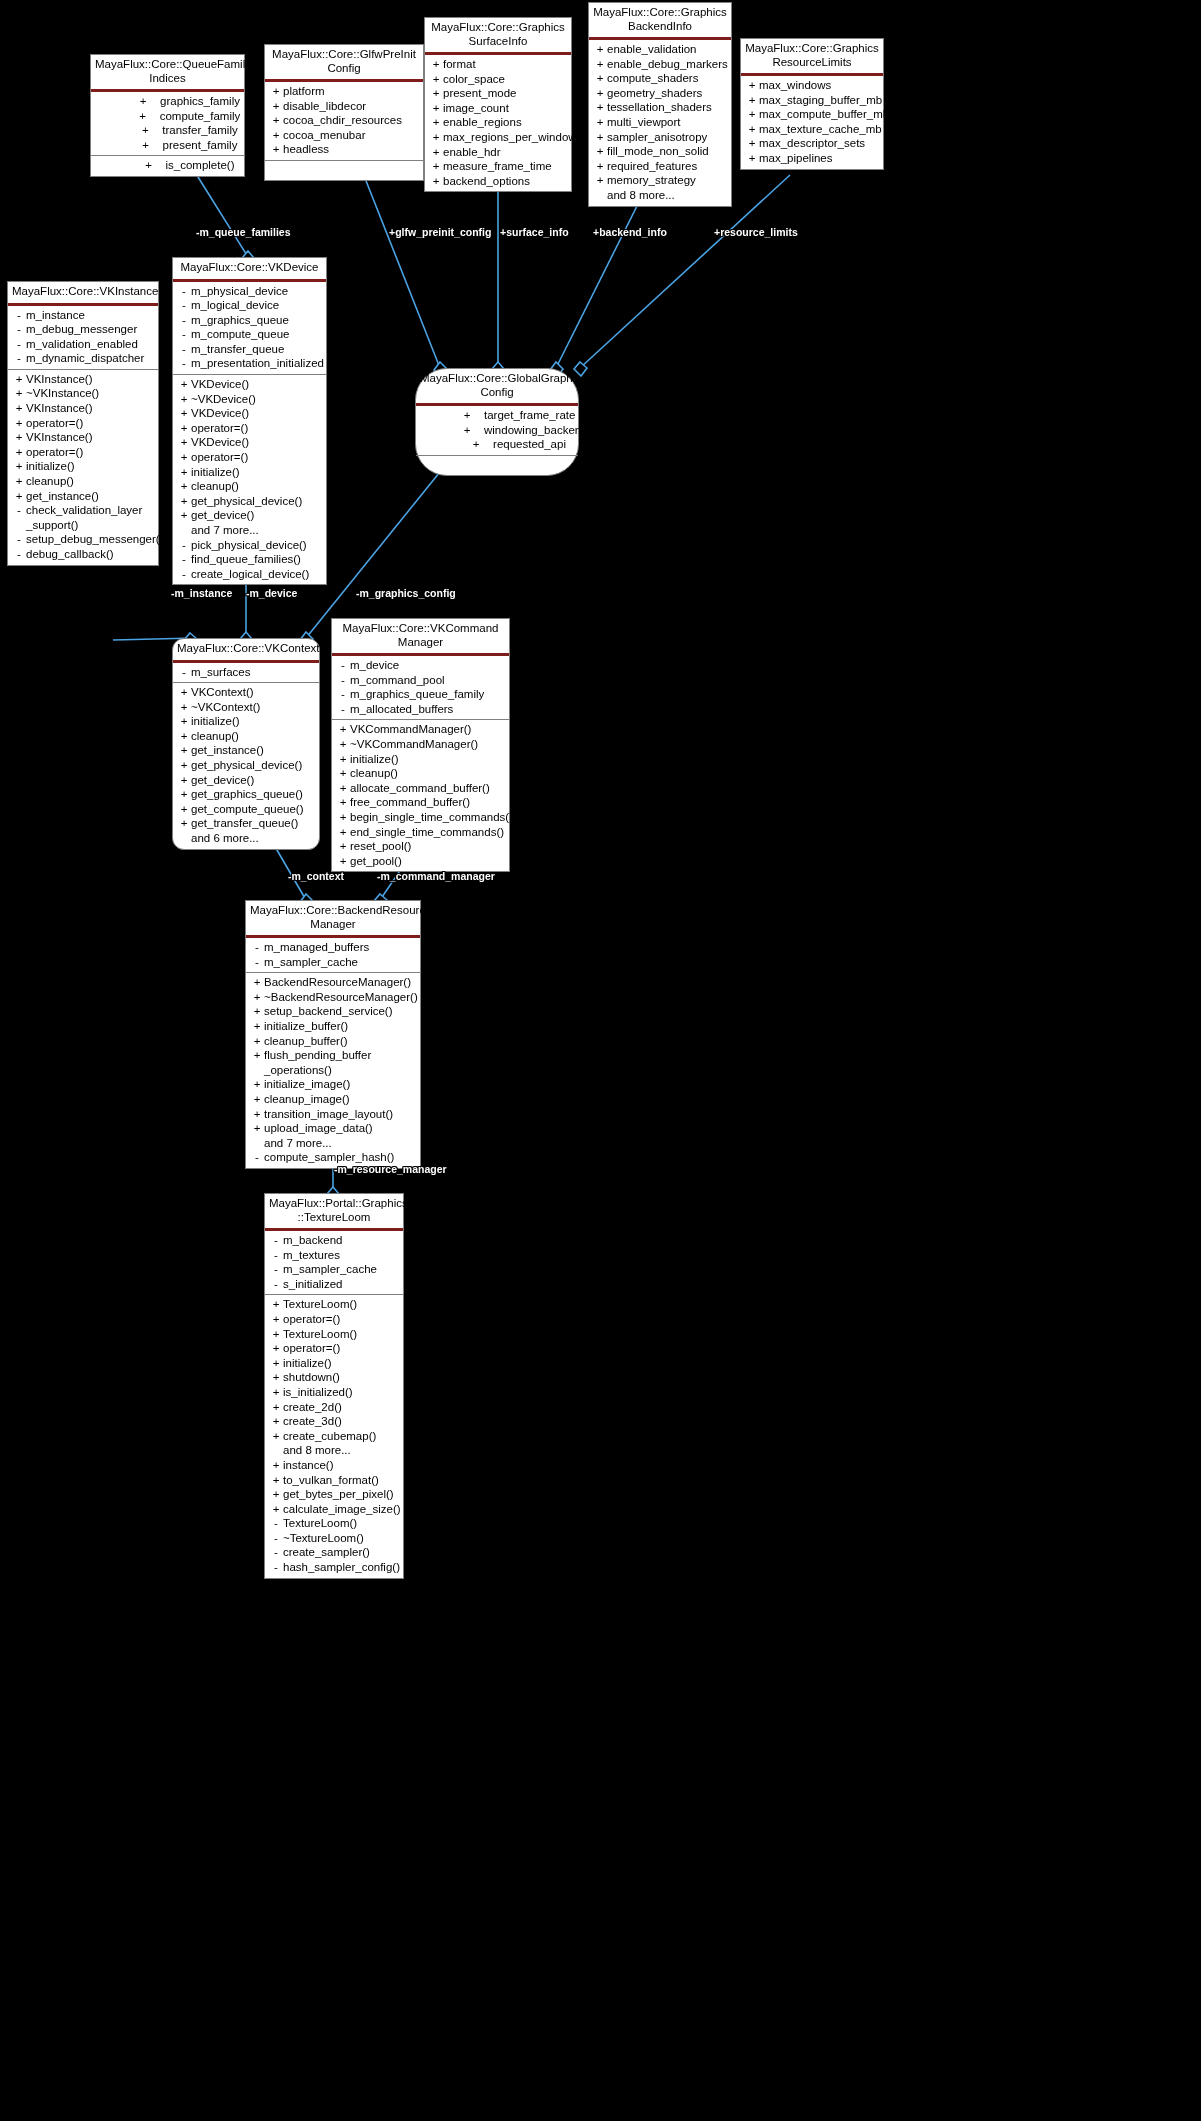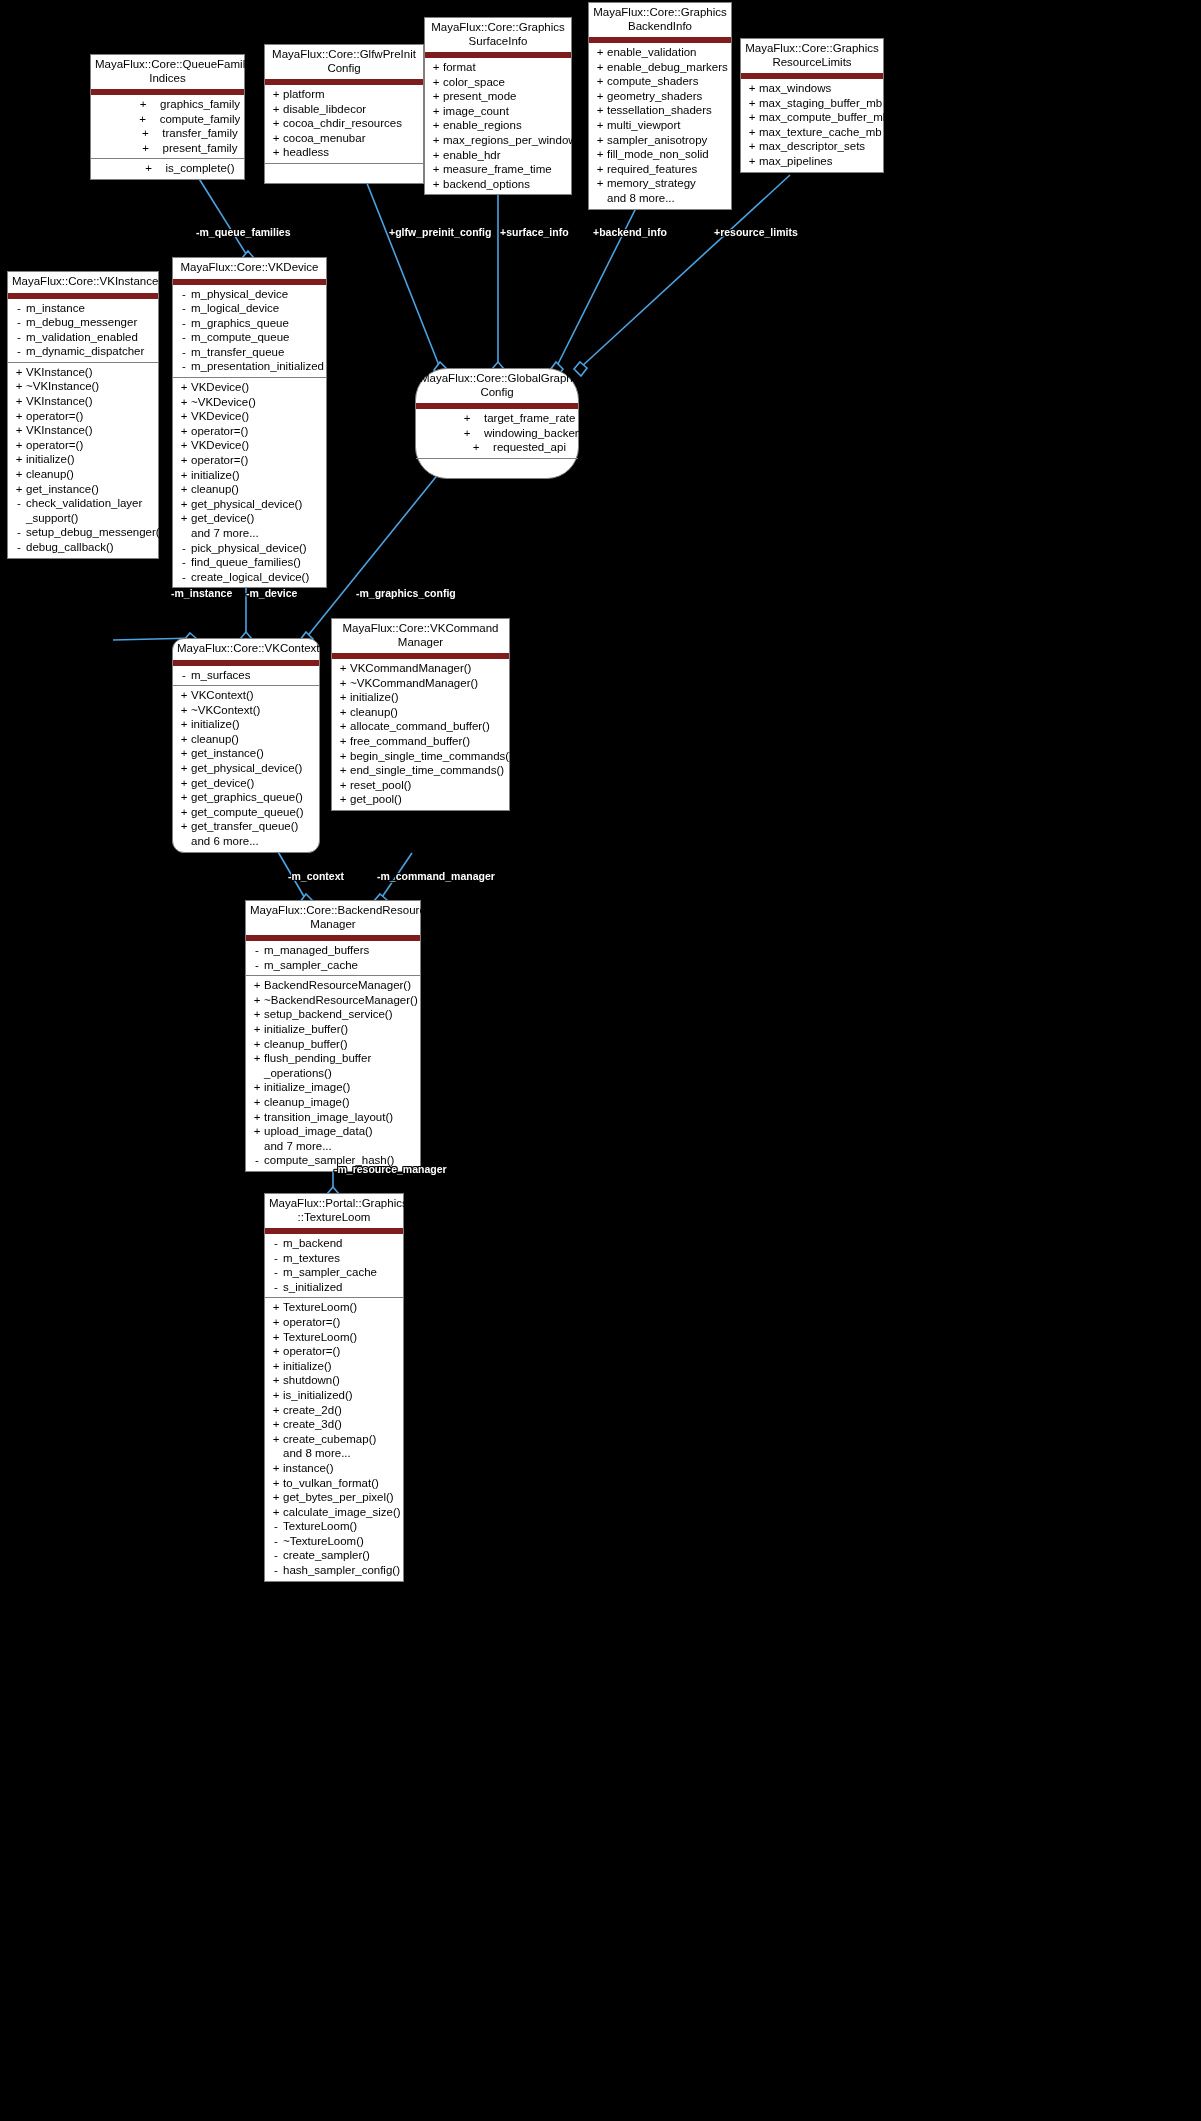--- a/index.html
+++ b/index.html
@@ -30,21 +30,21 @@
     box-sizing: border-box;
     background: #ffffff;
     border: 1px solid #808080;
     color: #000000;
     font-size: 11.5px;
     line-height: 14.6px;
   }
   .umlbox .title {
     text-align: center;
     padding: 3px 4px 4px 4px;
-    border-bottom: 6px solid #7f1d1d;
+    border-bottom: 3px solid #7f1d1d;
     white-space: pre-line;
     font-size: 11.5px;
     line-height: 13.5px;
   }
   .umlbox .section {
     padding: 2px 0 3px 0;
   }
   .umlbox .section + .section {
     border-top: 1px solid #808080;
   }
@@ -194,21 +194,21 @@
 ResourceLimits</div>
         <div class="section">
           <div class="row"><span class="vis">+</span><span class="nm">max_windows</span></div>
           <div class="row"><span class="vis">+</span><span class="nm">max_staging_buffer_mb</span></div>
           <div class="row"><span class="vis">+</span><span class="nm">max_compute_buffer_mb</span></div>
           <div class="row"><span class="vis">+</span><span class="nm">max_texture_cache_mb</span></div>
           <div class="row"><span class="vis">+</span><span class="nm">max_descriptor_sets</span></div>
           <div class="row"><span class="vis">+</span><span class="nm">max_pipelines</span></div>
         </div>
       </div>
-      <div class="umlbox" style="left: 7px; top: 271px; width: 152px;">
+      <div class="umlbox" style="left: 7px; top: 281px; width: 152px;">
         <div class="title">MayaFlux::Core::VKInstance</div>
         <div class="section">
           <div class="row"><span class="vis">-</span><span class="nm">m_instance</span></div>
           <div class="row"><span class="vis">-</span><span class="nm">m_debug_messenger</span></div>
           <div class="row"><span class="vis">-</span><span class="nm">m_validation_enabled</span></div>
           <div class="row"><span class="vis">-</span><span class="nm">m_dynamic_dispatcher</span></div>
         </div>
         <div class="section">
           <div class="row"><span class="vis">+</span><span class="nm">VKInstance()</span></div>
           <div class="row"><span class="vis">+</span><span class="nm">~VKInstance()</span></div>
@@ -277,20 +277,26 @@
           <div class="row"><span class="vis">+</span><span class="nm">get_device()</span></div>
           <div class="row"><span class="vis">+</span><span class="nm">get_graphics_queue()</span></div>
           <div class="row"><span class="vis">+</span><span class="nm">get_compute_queue()</span></div>
           <div class="row"><span class="vis">+</span><span class="nm">get_transfer_queue()</span></div>
           <div class="row more"><span class="vis"></span><span class="nm">and 6 more...</span></div>
         </div>
       </div>
       <div class="umlbox" style="left: 331px; top: 618px; width: 179px;">
         <div class="title">MayaFlux::Core::VKCommand
 Manager</div>
+        <div class="section">
+          <div class="row"><span class="vis">-</span><span class="nm">m_device</span></div>
+          <div class="row"><span class="vis">-</span><span class="nm">m_command_pool</span></div>
+          <div class="row"><span class="vis">-</span><span class="nm">m_graphics_queue_family</span></div>
+          <div class="row"><span class="vis">-</span><span class="nm">m_allocated_buffers</span></div>
+        </div>
         <div class="section">
           <div class="row"><span class="vis">+</span><span class="nm">VKCommandManager()</span></div>
           <div class="row"><span class="vis">+</span><span class="nm">~VKCommandManager()</span></div>
           <div class="row"><span class="vis">+</span><span class="nm">initialize()</span></div>
           <div class="row"><span class="vis">+</span><span class="nm">cleanup()</span></div>
           <div class="row"><span class="vis">+</span><span class="nm">allocate_command_buffer()</span></div>
           <div class="row"><span class="vis">+</span><span class="nm">free_command_buffer()</span></div>
           <div class="row"><span class="vis">+</span><span class="nm">begin_single_time_commands()</span></div>
           <div class="row"><span class="vis">+</span><span class="nm">end_single_time_commands()</span></div>
           <div class="row"><span class="vis">+</span><span class="nm">reset_pool()</span></div>

